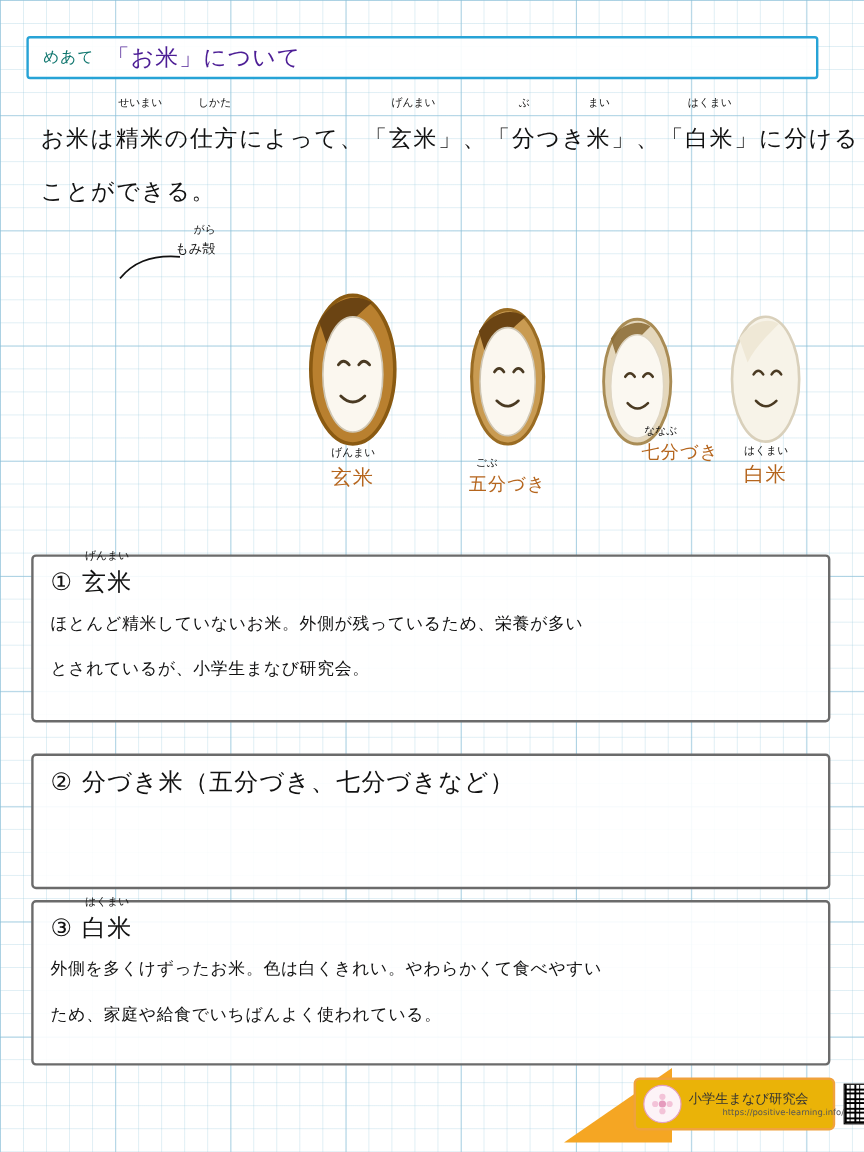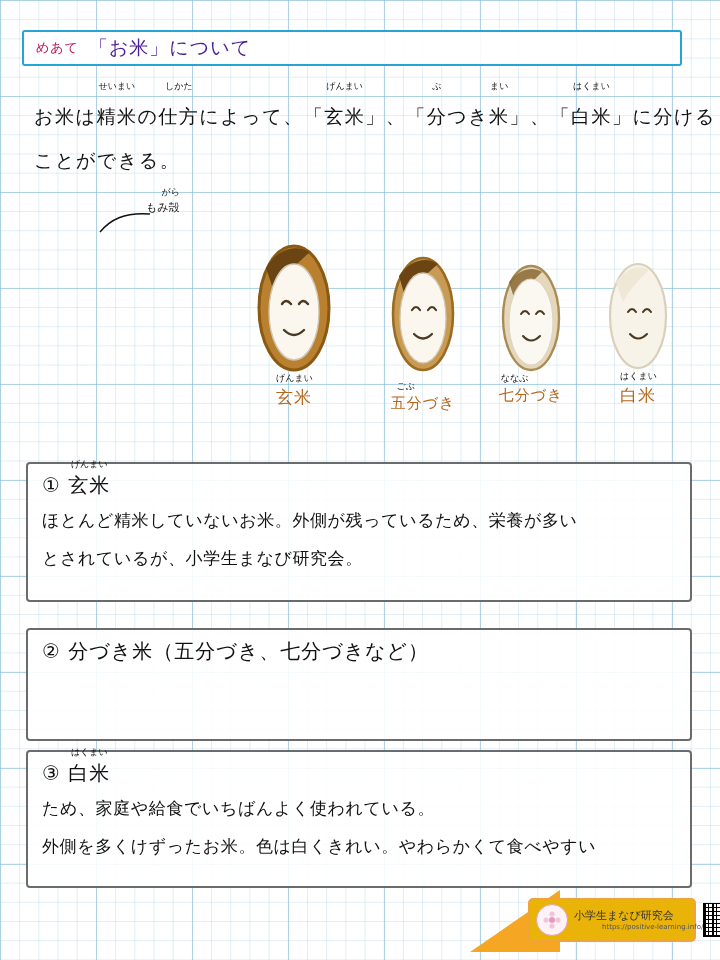--- a/index.html
+++ b/index.html
@@ -49,21 +49,21 @@
     width: 660px; height: 36px;
     border: 2px solid #27a3d6;
     border-radius: 3px;
     background: rgba(255,255,255,0.9);
     display: flex;
     align-items: center;
     box-sizing: border-box;
   }
   .meate-label {
     font-size: 13px;
-    color: #be185d;
+    color: #0f766e;
     padding: 0 10px 0 12px;
     letter-spacing: 1px;
     white-space: nowrap;
   }
   .meate-title {
     font-size: 19px;
     color: #4c1d95;
     letter-spacing: 1px;
     white-space: nowrap;
   }
@@ -135,21 +135,21 @@
     padding: 8px 12px 6px 14px;
   }
   .exp-head {
     font-size: 20px;
     color: #111;
     letter-spacing: 1px;
     white-space: nowrap;
     margin-bottom: 2px;
   }
   .exp-line {
-    font-size: 17px;
+    font-size: 14px;
     color: #111;
     letter-spacing: 0.6px;
     line-height: 38px;
     white-space: nowrap;
   }
 
   
   .footer-badge {
     position: absolute;
     left: 528px; top: 898px;
@@ -265,21 +265,21 @@
 
     <div class="grain" style="left:452px; top:60px; width:106px; height:170px;">
       <svg width="106" height="124" viewBox="0 0 106 124">
         <ellipse cx="53" cy="62" rx="28" ry="52" fill="#e4d7bc" stroke="#a98c55" stroke-width="2.4"></ellipse>
         <path d="M31,26 C41,13 55,10 64,16 C54,26 44,36 38,48 Z" fill="#8a6a33" opacity="0.85"></path>
         <ellipse cx="53" cy="66" rx="22" ry="43" fill="#fbf8f1" stroke="#ded5c2" stroke-width="1.2"></ellipse>
         <path d="M43,58 q4,-6 8,0" stroke="#4a3a22" stroke-width="2.1" fill="none" stroke-linecap="round"></path>
         <path d="M58,58 q4,-6 8,0" stroke="#4a3a22" stroke-width="2.1" fill="none" stroke-linecap="round"></path>
         <path d="M45,80 q8,9 17,0" stroke="#4a3a22" stroke-width="2.1" fill="none" stroke-linecap="round"></path>
       </svg>
-      <div class="label" style="top:130px; font-size:15px;">
+      <div class="label" style="top:112px; font-size:15px;margin-left:36px;">
         <span class="ruby-wrap">
           <span class="ruby-text" style="width:32px;left:0;">ななぶ</span>
           <span>七分づき</span>
         </span>
       </div>
     </div>
 
     <div class="grain" style="left:560px; top:56px; width:104px; height:172px;">
       <svg width="104" height="126" viewBox="0 0 104 126">
         <ellipse cx="52" cy="64" rx="28" ry="52" fill="#f7f3e8" stroke="#d9d0bb" stroke-width="2.2"></ellipse>
@@ -317,22 +317,22 @@
   </div>
 
   <div class="exp-box" style="left:26px; top:750px; width:666px; height:138px;">
     <div class="exp-head">
       <span>③</span>
       <span class="ruby-wrap">
         <span class="ruby-text">はくまい</span>
         <span>白米</span>
       </span>
     </div>
+    <div class="exp-line">外側を多くけずったお米。色は白くきれい。やわらかくて食べやすい</div>
     <div class="exp-line">ため、家庭や給食でいちばんよく使われている。</div>
-    <div class="exp-line">外側を多くけずったお米。色は白くきれい。やわらかくて食べやすい</div>
   </div>
 
   <div class="footer-corner"></div>
   <div class="footer-badge">
     <div class="badge-logo">
       <svg width="20" height="20" viewBox="0 0 20 20">
         <circle cx="10" cy="10" r="3" fill="#e59bbd"></circle>
         <circle cx="10" cy="4" r="2.6" fill="#f3c3d8"></circle>
         <circle cx="10" cy="16" r="2.6" fill="#f3c3d8"></circle>
         <circle cx="4" cy="10" r="2.6" fill="#f3c3d8"></circle>

